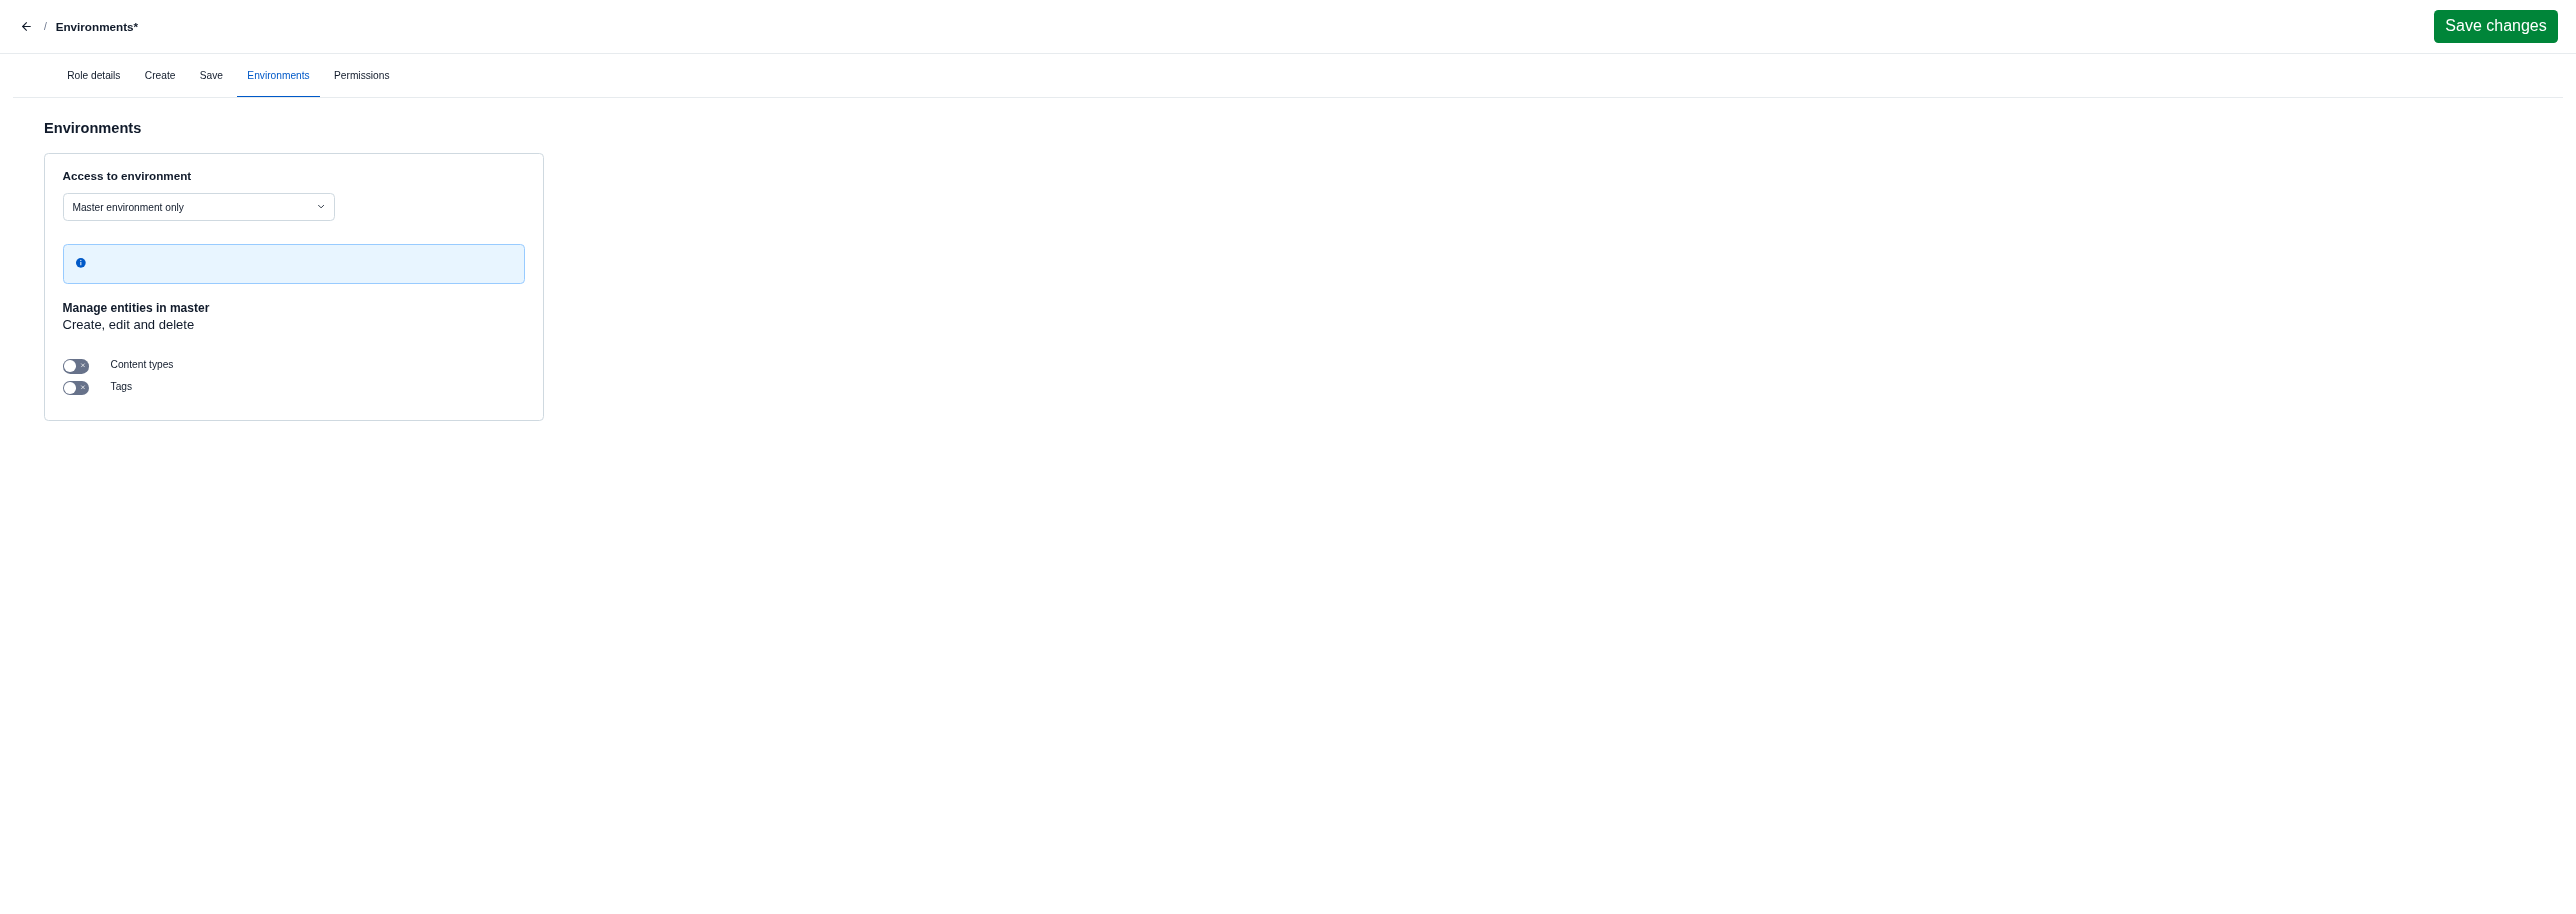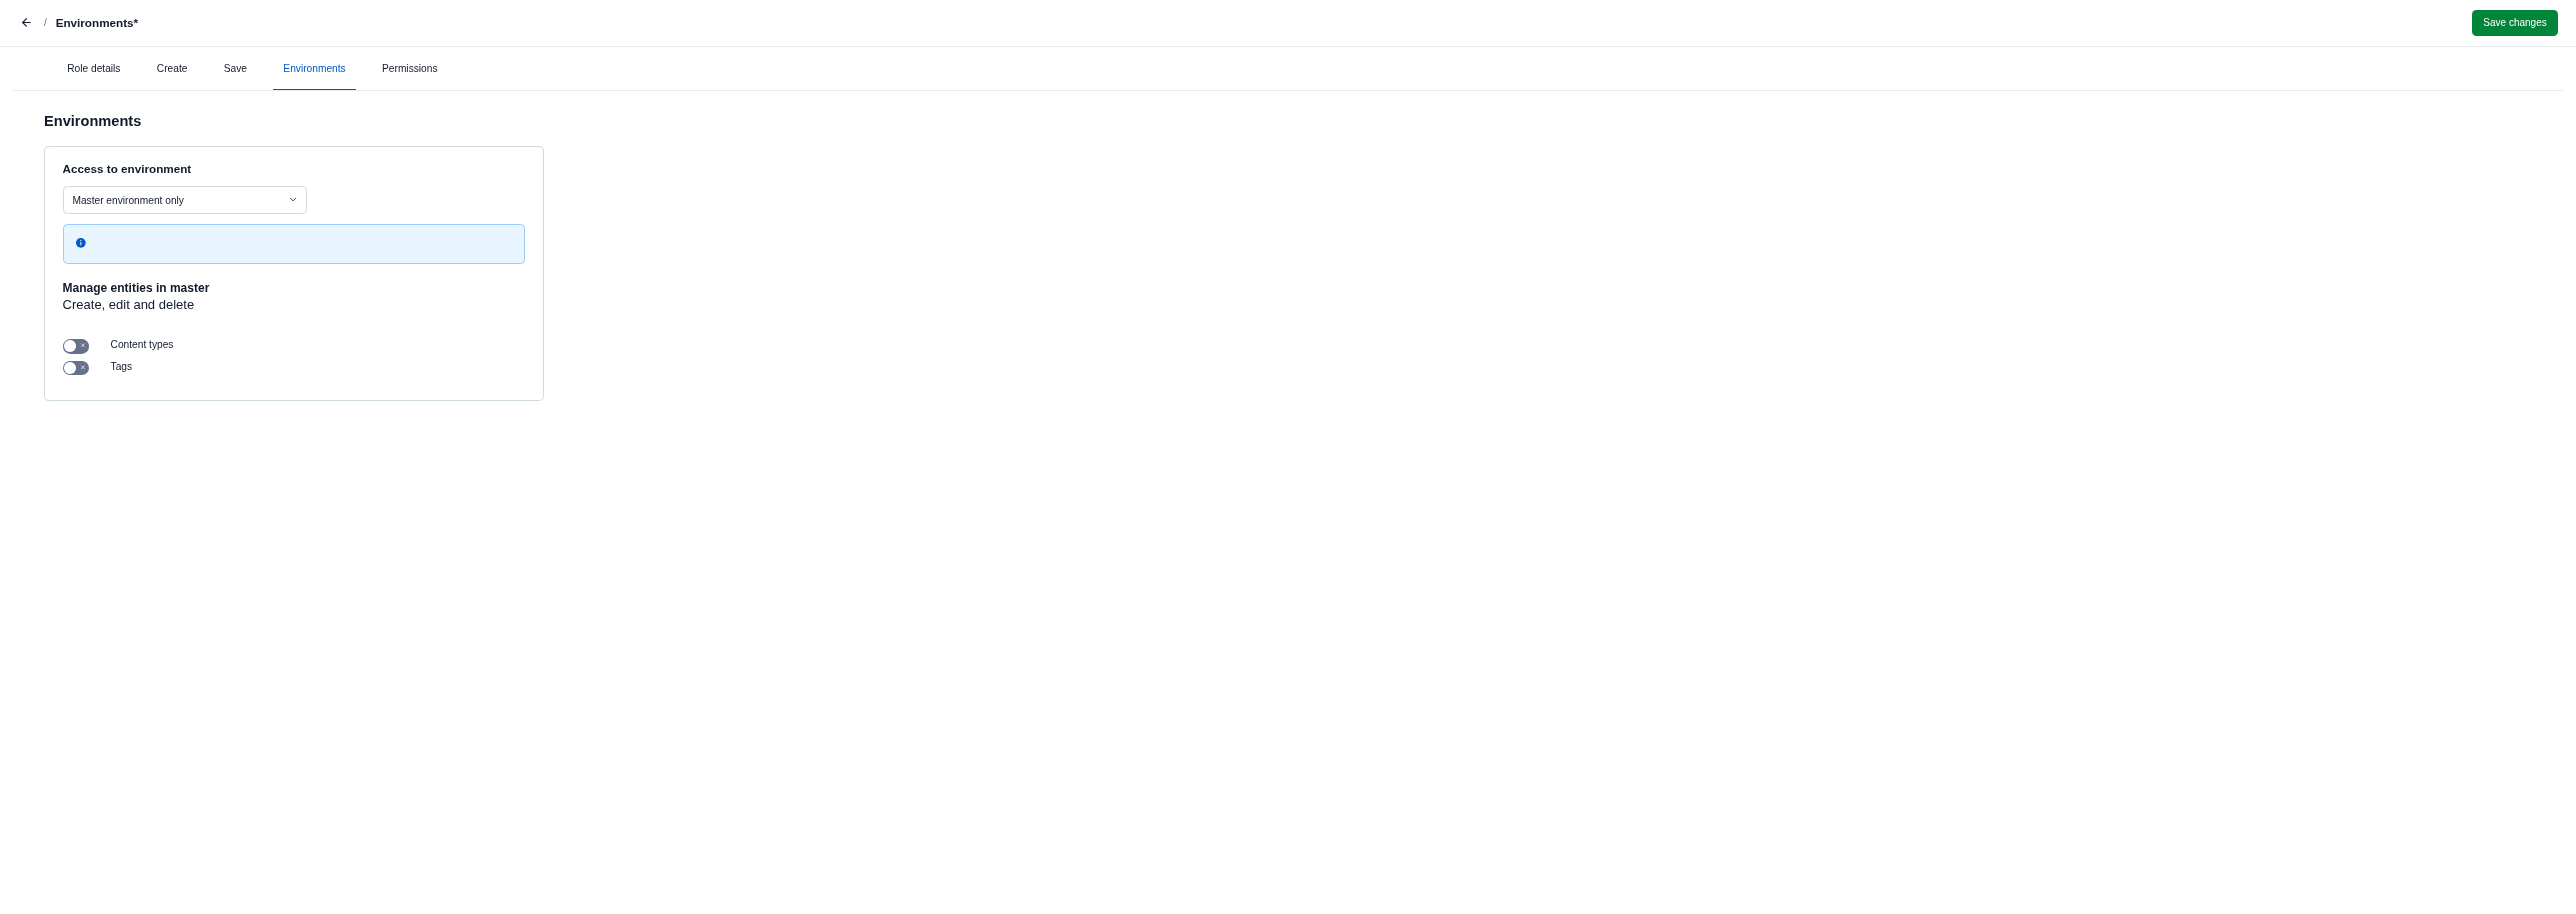--- a/index.html
+++ b/index.html
@@ -40,28 +40,28 @@
     .page-title {
       font-size: 11.7px;
       font-weight: 600;
       color: #111b2b;
     }
     .save-btn {
       background: #008539;
       color: #fff;
       border: none;
       padding: 7.3px 11.7px;
-      font-size: 10px;
+      font-size: 16px;
       font-weight: 500;
       border-radius: 4.4px;
       cursor: pointer;
     }
     .tabs {
       display: flex;
-      gap: 16px;
+      gap: 4px;
       padding: 0 44px;
       border-bottom: 0.7px solid #e7ebee;
       margin: 0 13px;
     }
     .tab {
       padding: 16px 10.2px 14.6px;
       font-size: 10.2px;
       font-weight: 500;
       color: #111b2b;
       cursor: pointer;
@@ -85,22 +85,22 @@
       padding: 14.6px 17.6px 17.6px;
       max-width: 500px;
     }
     .subheading {
       font-size: 11.7px;
       font-weight: 600;
       margin-bottom: 11.7px;
     }
     .select-wrapper {
       position: relative;
-      width: 244px;
-      margin-bottom: 10px;
+      width: 272px;
+      margin-bottom: 23px;
     }
     .select {
       width: 100%;
       padding: 7.3px 26px 7.3px 8.8px;
       font-size: 10.2px;
       border: 0.7px solid #cfd9e0;
       border-radius: 4.4px;
       background: #fff;
       appearance: none;
       cursor: pointer;

